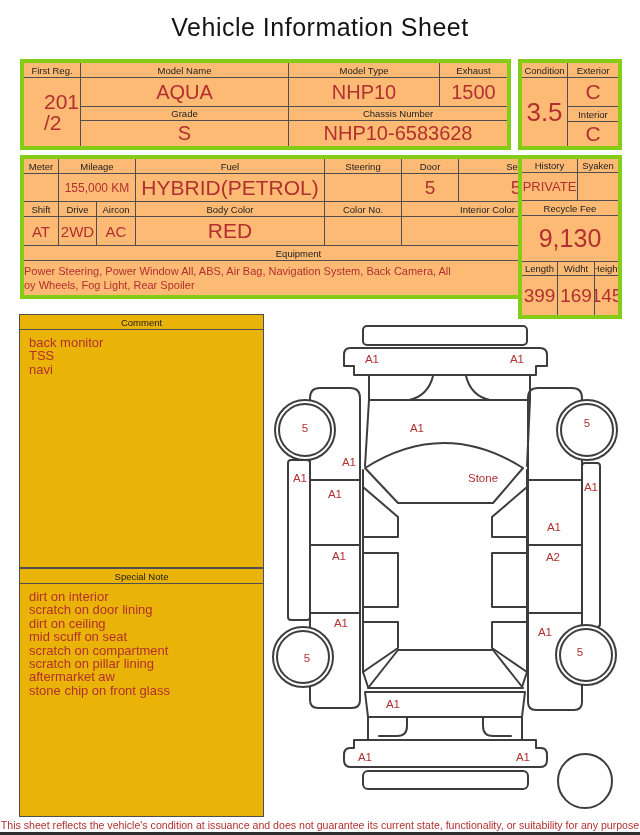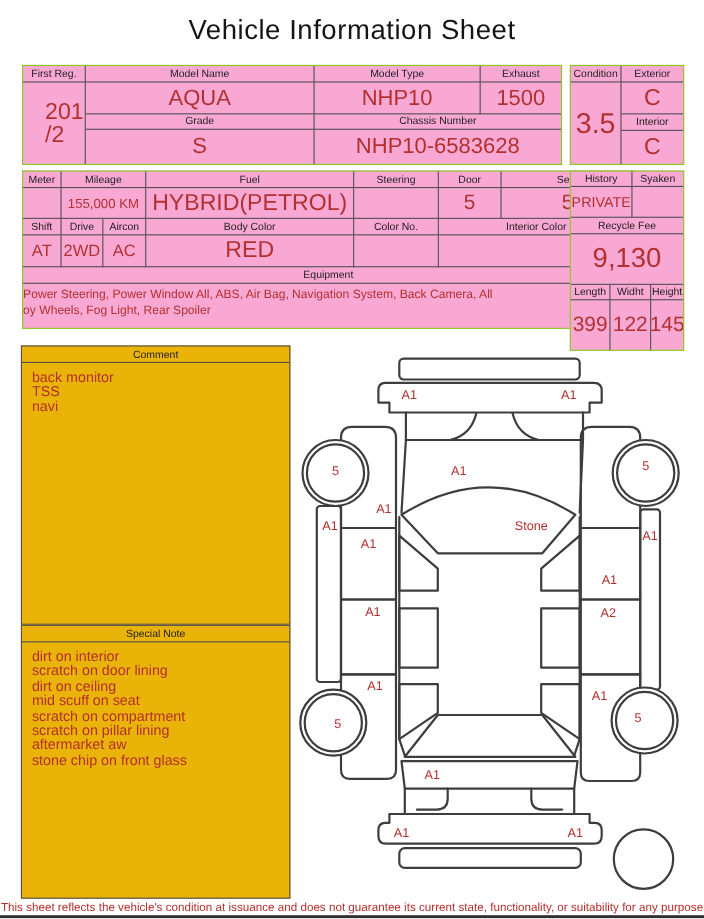--- a/index.html
+++ b/index.html
@@ -1,20 +1,20 @@
 <!DOCTYPE html>
 <html><head>
 <meta charset="utf-8">
 <style>
   html,body{margin:0;padding:0;background:#ffffff;}
   body{width:640px;height:835px;font-family:"Liberation Sans",sans-serif;}
   .sheet{position:relative;width:640px;height:835px;background:#fff;overflow:hidden;}
   .title{position:absolute;top:13px;left:0;width:100%;text-align:center;
          font-size:25px;color:#141414;letter-spacing:0.5px;}
-  .tbl{position:absolute;display:grid;border:1px solid #84cc16;background:#f9a8d4;box-sizing:border-box;}
+  .tbl{position:absolute;display:grid;border:4px solid #84cc16;background:#fdba74;box-sizing:border-box;}
   .cell{box-sizing:border-box;display:flex;align-items:center;justify-content:center;
         overflow:hidden;white-space:nowrap;}
   .br{border-right:1px solid #4f4f4f;}
   .bb{border-bottom:1px solid #4f4f4f;}
   .hdr{font-size:9.5px;color:#1c1c1c;}
   .val{color:#b2302f;}
   .v12{font-size:12px;} .v13{font-size:13px;} .v15{font-size:15px;}
   .v19{font-size:19px;} .v20{font-size:20px;} .v21{font-size:21px;}
   .v25{font-size:25px;} .v26{font-size:26px;}
   .firstreg{flex-direction:column;align-items:flex-start;justify-content:center;
@@ -106,21 +106,21 @@
     <div class="cell hdr br bb" style="grid-column:1/3;">History</div>
     <div class="cell hdr bb" style="grid-column:3/5;">Syaken</div>
     <div class="cell val v13 br bb" style="grid-column:1/3;">PRIVATE</div>
     <div class="cell val bb" style="grid-column:3/5;"></div>
     <div class="cell hdr bb" style="grid-column:1/5;">Recycle Fee</div>
     <div class="cell val v25 bb" style="grid-column:1/5;">9,130</div>
     <div class="cell hdr br bb">Length</div>
     <div class="cell hdr br bb" style="grid-column:2/4;">Widht</div>
     <div class="cell hdr bb">Height</div>
     <div class="cell val v19 br">399</div>
-    <div class="cell val v19 br" style="grid-column:2/4;">122</div>
+    <div class="cell val v19 br" style="grid-column:2/4;">169</div>
     <div class="cell val v19">145</div>
   </div>
 
   <div class="notebox" style="left:19px;top:314px;width:245px;height:254px;">
     <div class="boxhdr">Comment</div>
     <div class="boxlines">
       <div>back monitor</div>
       <div>TSS</div>
       <div>navi</div>
     </div>

